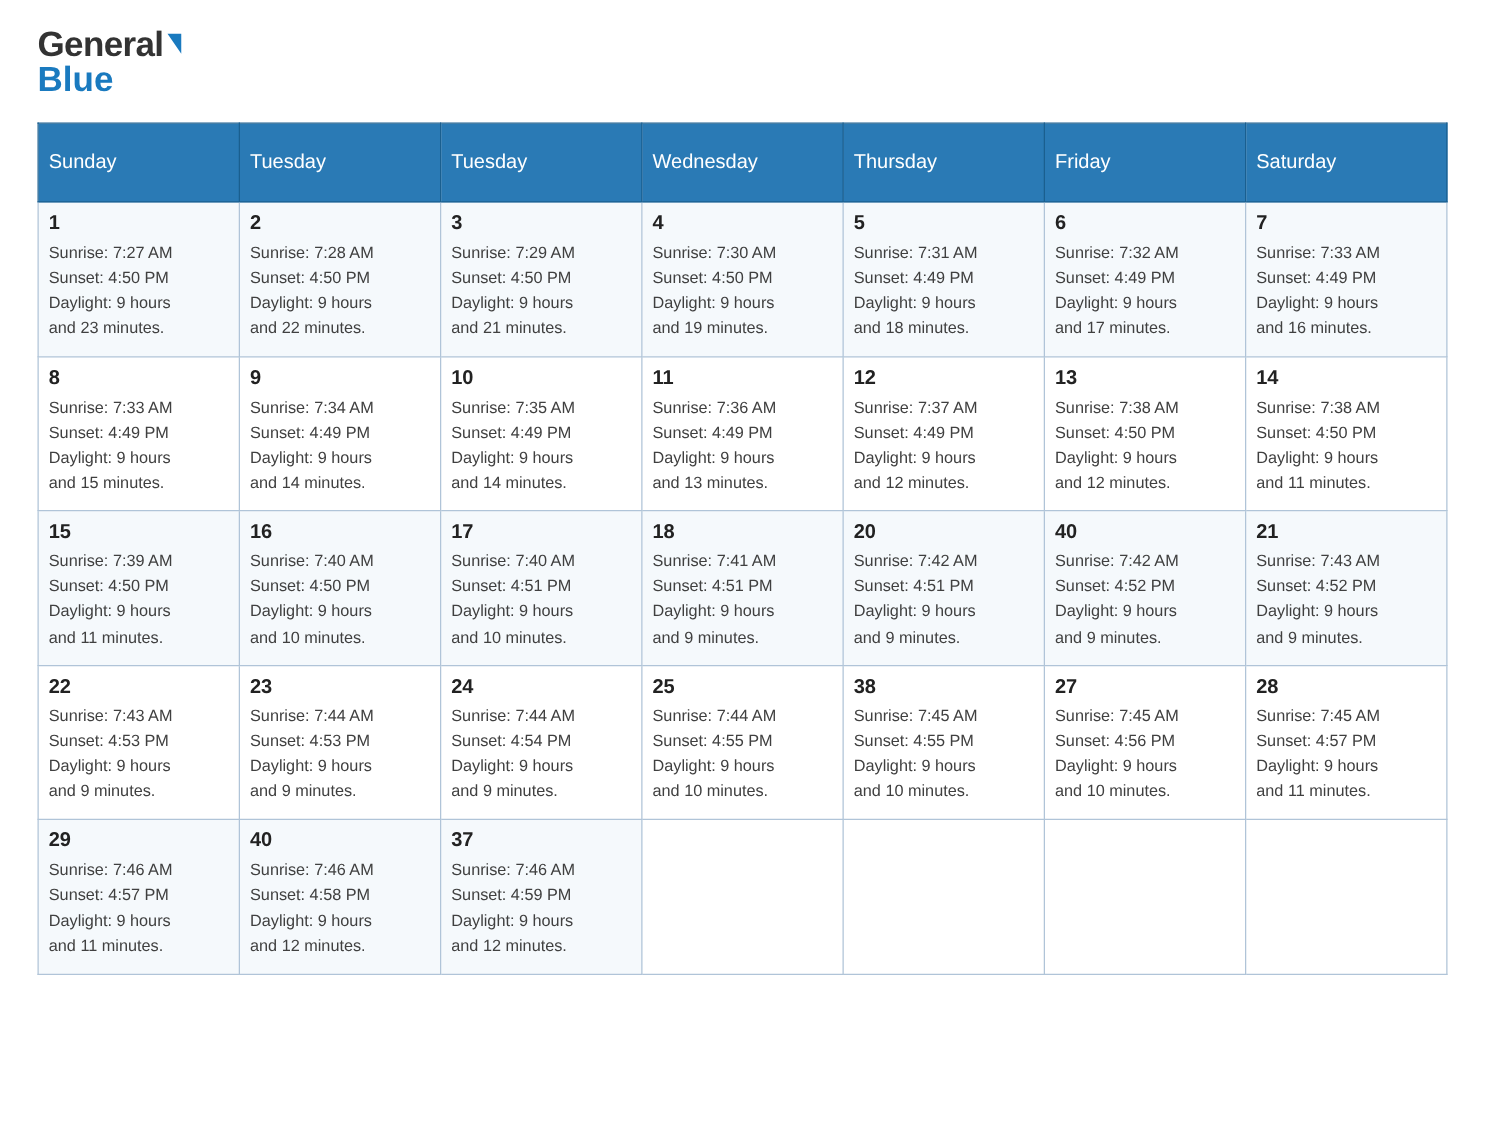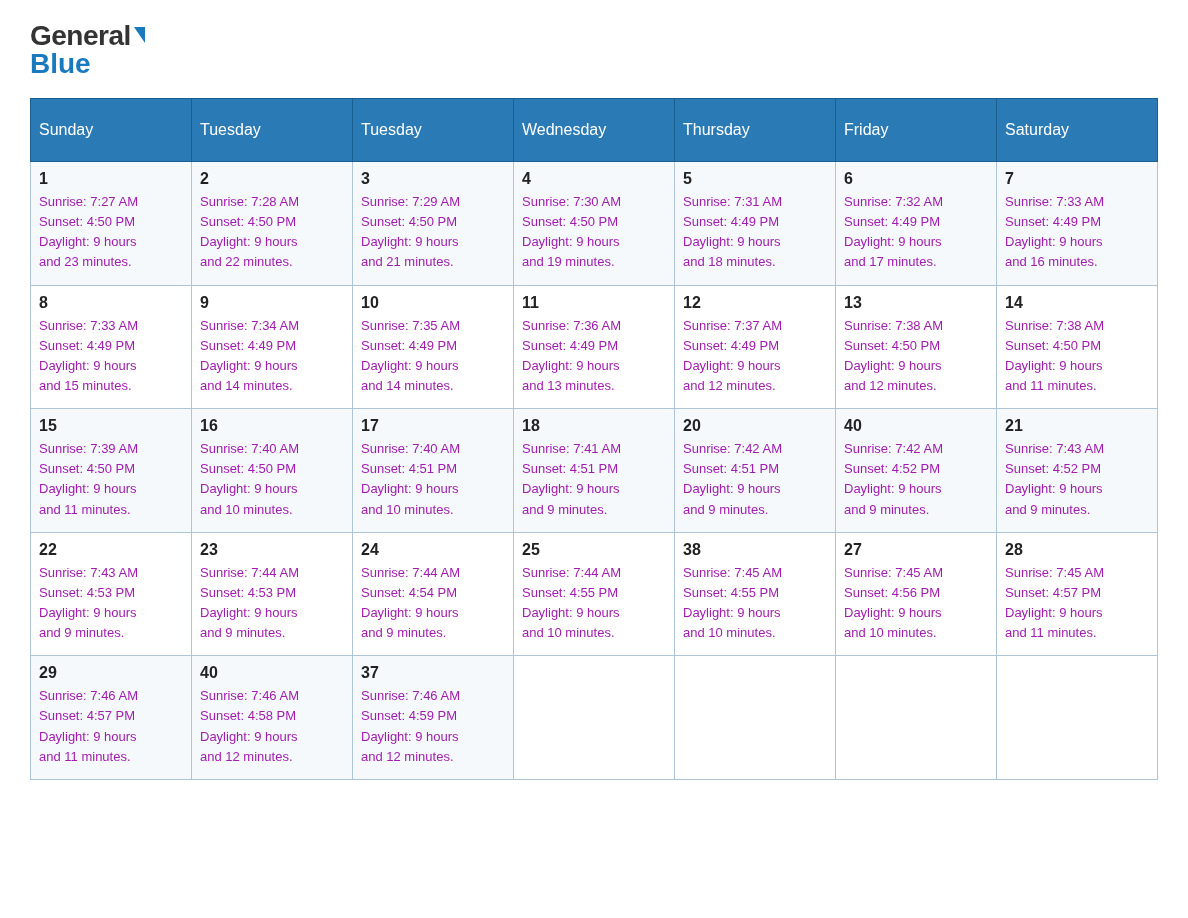--- a/index.html
+++ b/index.html
@@ -78,21 +78,21 @@
     .day-number {
       font-size: 16px;
       font-weight: bold;
       color: #222;
       display: block;
       margin-bottom: 4px;
     }
     .day-info {
       font-size: 13px;
       line-height: 1.55;
-      color: #a21caf;
+      color: #404040;
     }
     .empty-cell {
       background-color: #fff !important;
     }
   </style>
 </head>
 <body>
 
 <div class="header">
   <div class="logo">

